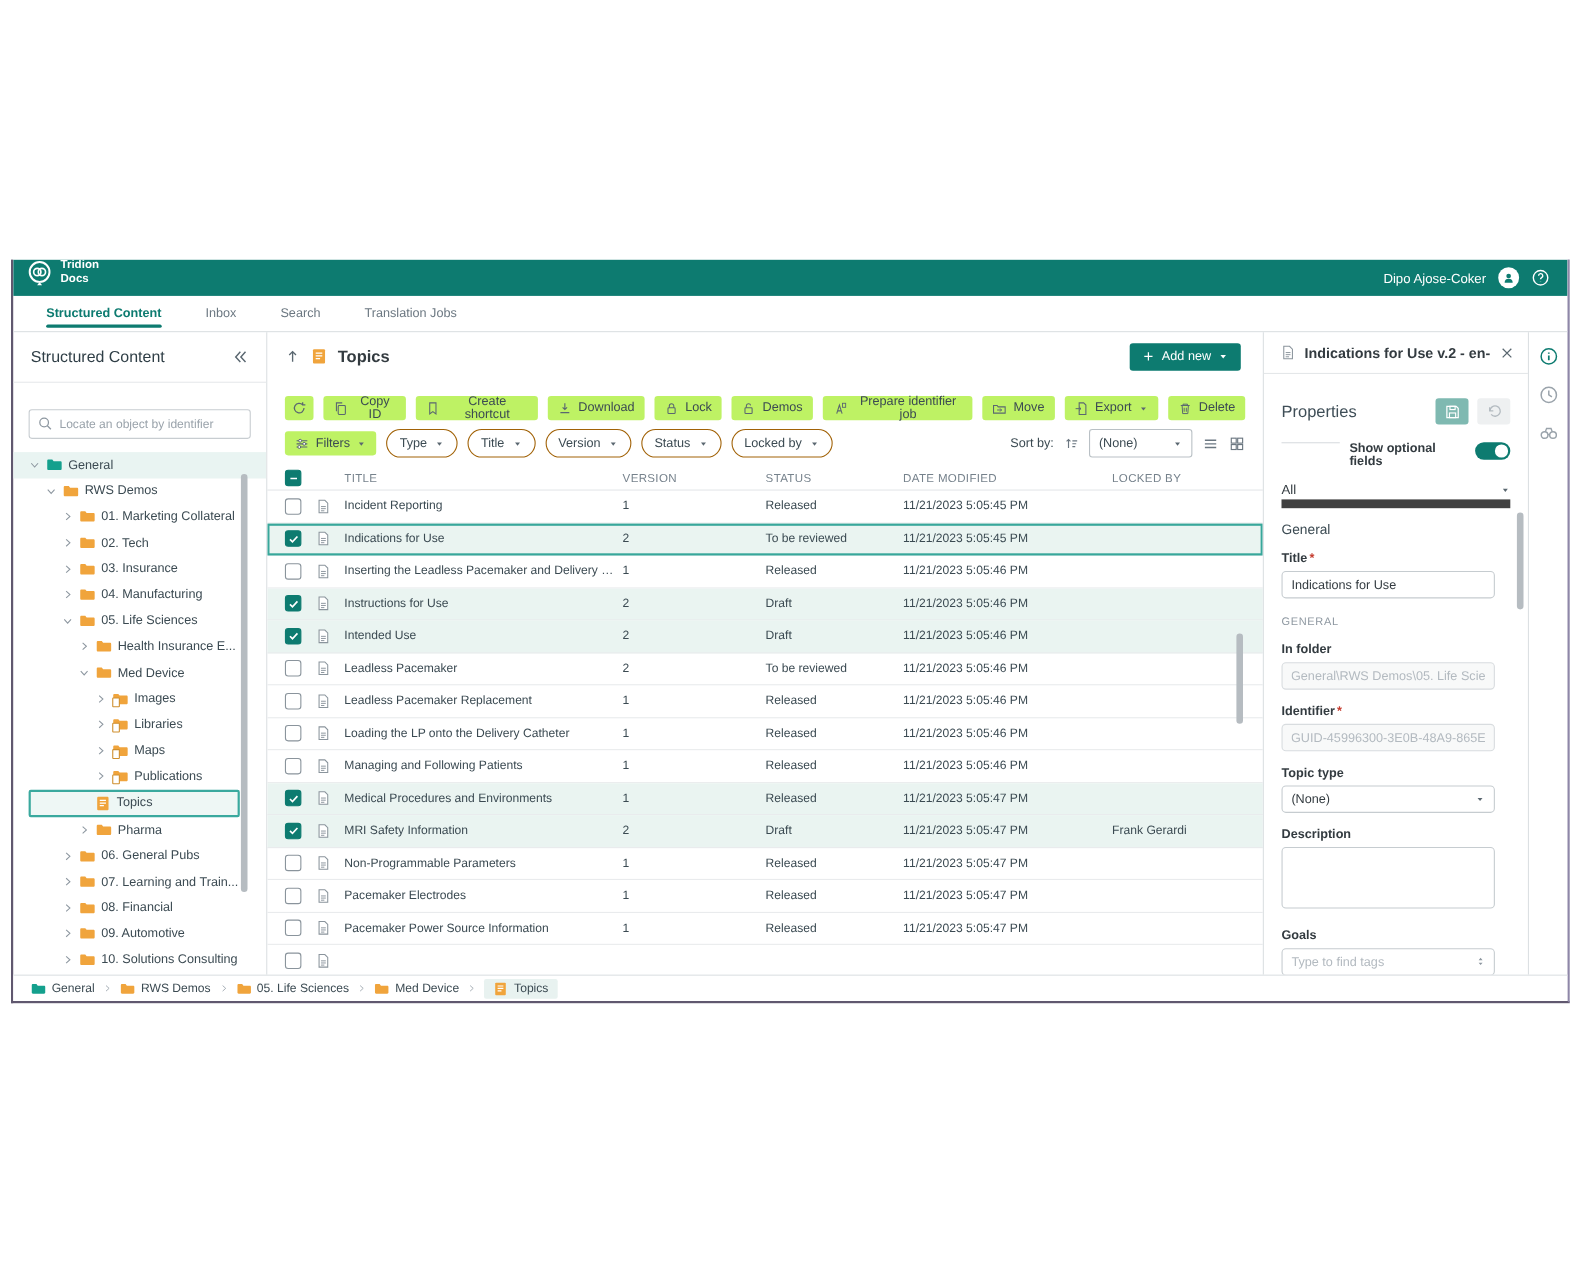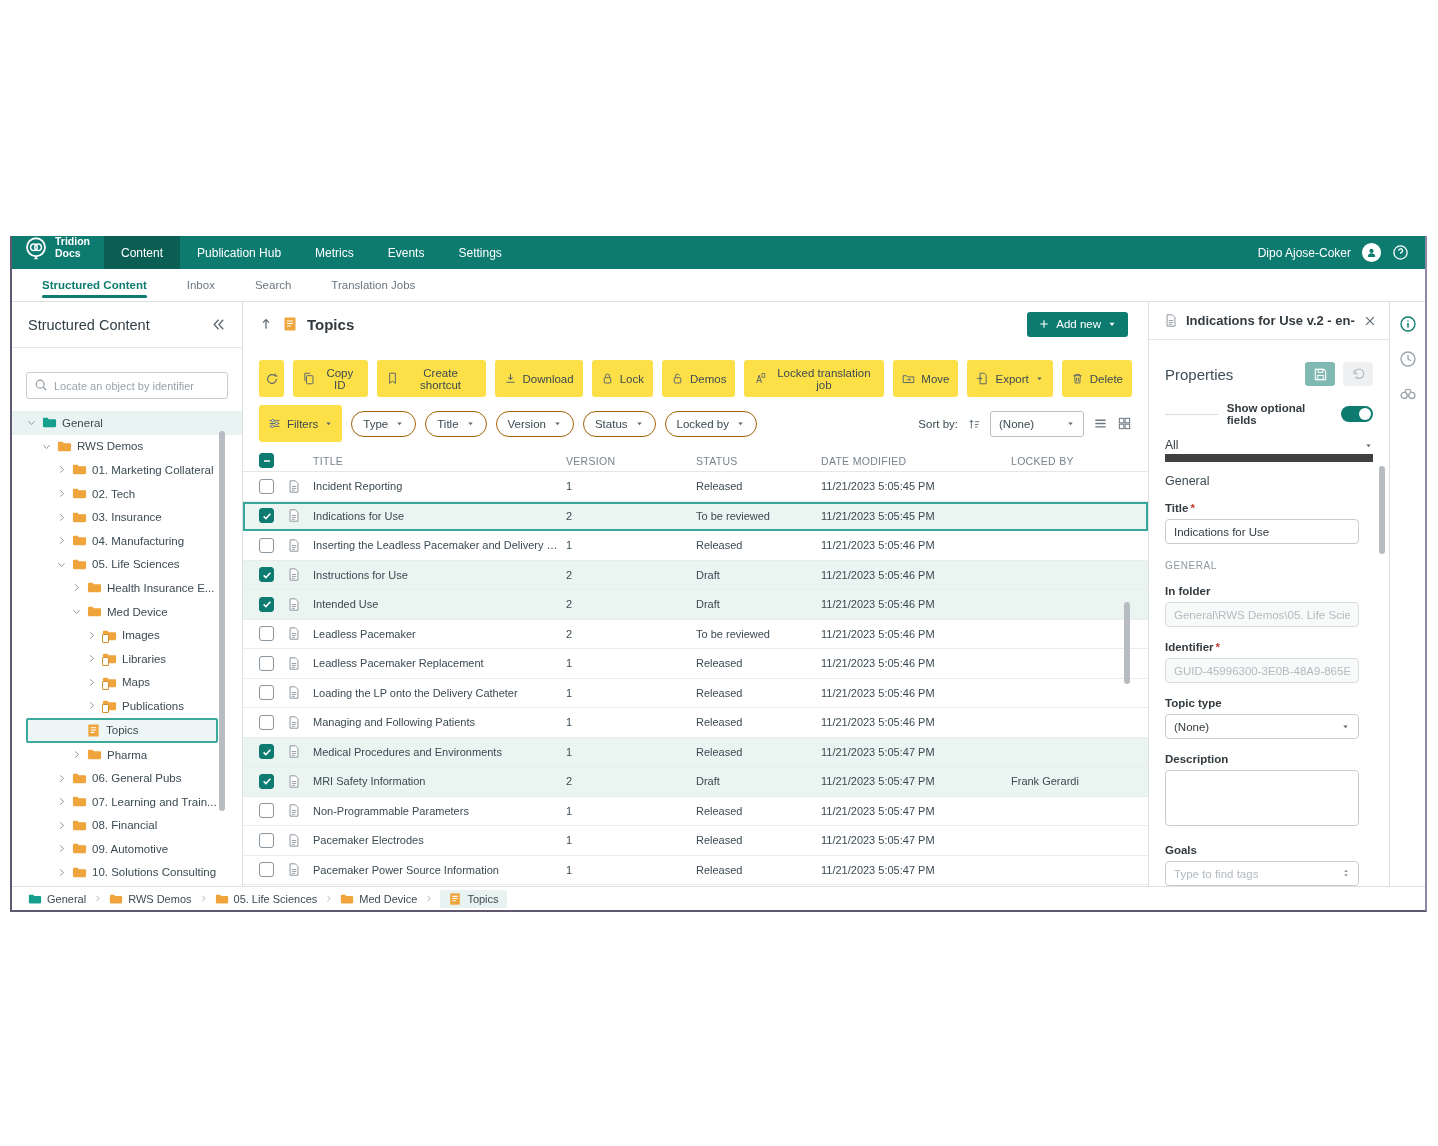--- a/index.html
+++ b/index.html
@@ -51,21 +51,21 @@
   .ti.sel { border:2px solid #3aa99e; background:#eef7f5; margin:0 24px 0 14px; padding-left:58px; border-radius:2px; height:25px; }
   .vscroll { position:absolute; width:6px; border-radius:3px; background:#b6bcc1; }
 
   
   .main { flex:1; min-width:0; display:flex; flex-direction:column; position:relative; }
   .main-head { height:44px; display:flex; align-items:center; gap:9px; padding:0 20px 0 16px; flex:none; }
   .upic { color:#5a6770; display:flex; cursor:pointer; }
   .main-title { font-size:15px; font-weight:bold; color:#333b40; }
   .addnew { margin-left:auto; background:#0d7b70; color:#fff; border:none; height:25px; padding:0 11px; border-radius:3px; font-size:11.5px; display:flex; align-items:center; gap:6px; cursor:pointer; font-family:"Liberation Sans",sans-serif; }
   .toolbar { margin-top:14px; padding:0 16px; display:flex; align-items:center; gap:9px; flex:none; }
-  .tbtn { background:#fde047; border:none; border-radius:3px; height:37px; padding:0 9px; display:inline-flex; align-items:center; gap:6px; font-size:11.5px; color:#3b4a52; cursor:pointer; font-family:"Liberation Sans",sans-serif; }
+  .tbtn { background:#bef264; border:none; border-radius:3px; height:22px; padding:0 9px; display:inline-flex; align-items:center; gap:6px; font-size:11.5px; color:#3b4a52; cursor:pointer; font-family:"Liberation Sans",sans-serif; }
   .tbtn .ti-ic { color:#5a6770; display:flex; }
   .tbtn.iconly { width:27px; justify-content:center; padding:0; }
   .filterbar { margin-top:8px; padding:0 16px; display:flex; align-items:center; gap:9px; flex:none; }
   .pill { border:1px solid #a16207; background:#fff; border-radius:13px; height:26px; padding:0 11px; display:inline-flex; align-items:center; gap:7px; font-size:11.5px; color:#3b4a52; cursor:pointer; font-family:"Liberation Sans",sans-serif; }
   .caret { color:#5a6770; display:flex; }
   .sortarea { margin-left:auto; display:flex; align-items:center; gap:9px; font-size:11.5px; color:#3b4a52; }
   .sortsel { border:1px solid #b9c0c5; border-radius:3px; height:26px; width:94px; padding:0 8px; display:flex; align-items:center; justify-content:space-between; cursor:pointer; background:#fff; }
   .viewic { color:#6b7781; display:flex; cursor:pointer; }
 
   .thead { margin-top:8px; height:22px; display:flex; align-items:center; font-size:10.5px; color:#76828c; letter-spacing:.3px; border-bottom:1px solid #e4e7e9; flex:none; padding-right:26px; }
@@ -88,21 +88,21 @@
   .panel { width:242px; flex:none; border-left:1px solid #dce0e3; border-right:1px solid #dce0e3; display:flex; flex-direction:column; position:relative; }
   .p-head { height:38px; display:flex; align-items:center; gap:8px; padding:0 12px 0 15px; border-bottom:1px solid #e4e7e9; flex:none; }
   .p-title { font-size:13px; font-weight:bold; color:#333b40; white-space:nowrap; overflow:hidden; flex:1; }
   .p-doc { color:#8a949c; display:flex; flex:none; }
   .p-close { color:#5a6770; display:flex; cursor:pointer; flex:none; }
   .p-props { margin-top:22px; padding:0 16px; display:flex; align-items:center; flex:none; }
   .p-props h2 { font-size:15px; font-weight:normal; color:#3f4e57; }
   .p-btns { margin-left:auto; display:flex; gap:8px; }
   .savebtn { width:30px; height:24px; background:#7fb9b1; border:none; border-radius:3px; color:#fff; display:flex; align-items:center; justify-content:center; cursor:pointer; }
   .undobtn { width:30px; height:24px; background:#eef0f1; border:none; border-radius:3px; color:#b3bac0; display:flex; align-items:center; justify-content:center; }
-  .p-opt { margin-top:16px; padding:0 16px; display:flex; align-items:center; gap:9px; flex:none; }
+  .p-opt { margin-top:16px; padding:0 16px; display:flex; align-items:flex-start; gap:9px; flex:none; }
   .p-opt .line { width:56px; height:1px; background:#d9dde0; margin-right:auto; }
   .p-opt .olabel { font-size:11.5px; font-weight:bold; color:#333b40; }
   .toggle { width:32px; height:16px; background:#0d7b70; border-radius:9px; position:relative; cursor:pointer; flex:none; }
   .toggle::after { content:""; position:absolute; right:2px; top:2px; width:12px; height:12px; border-radius:50%; background:#fff; }
   .p-all { margin:10px 16px 0; height:26px; border-bottom:8px solid #404040; display:flex; align-items:center; justify-content:space-between; font-size:12px; color:#333b40; cursor:pointer; flex:none; }
   .p-fields { flex:1; min-height:0; overflow:hidden; padding:12px 30px 0 16px; position:relative; }
   .grp { font-size:12.5px; color:#3b4a52; }
   .flabel { font-size:11.5px; font-weight:bold; color:#333b40; margin-top:14px; margin-bottom:5px; }
   .req { color:#c53b2e; margin-left:2px; }
   .fin { width:100%; height:25px; border:1px solid #c6ccd0; border-radius:4px; padding:0 8px; font-size:11.5px; color:#333b40; font-family:"Liberation Sans",sans-serif; background:#fff; }
@@ -276,27 +276,20 @@
       <span class="logo-mark">
           <svg width="24" height="24">
             <use href="#i-logo"></use>
           </svg>
         </span>
       <span class="logo-text">
         <span>Tridion</span>
           <span>Docs</span>
       </span>
     </div>
-    <nav class="topnav">
-      <span class="tn active">Content</span>
-      <span class="tn">Publication Hub</span>
-      <span class="tn">Metrics</span>
-      <span class="tn">Events</span>
-      <span class="tn">Settings</span>
-    </nav>
     <div class="top-right">
       <span class="uname">Dipo Ajose-Coker</span>
       <span class="avatar">
           <svg width="13" height="13">
             <use href="#i-user"></use>
           </svg>
         </span>
       <span class="helpic">
           <svg width="17" height="17">
             <use href="#i-help"></use>
@@ -668,21 +661,21 @@
               </svg>
             </span>
             <span>Demos</span>
           </button>
         <button class="tbtn">
             <span class="ti-ic">
               <svg width="13" height="13">
                 <use href="#i-translate"></use>
               </svg>
             </span>
-            <span>Locked translation job</span>
+            <span>Prepare identifier job</span>
           </button>
         <button class="tbtn">
             <span class="ti-ic">
               <svg width="13" height="13">
                 <use href="#i-move"></use>
               </svg>
             </span>
             <span>Move</span>
           </button>
         <button class="tbtn">

